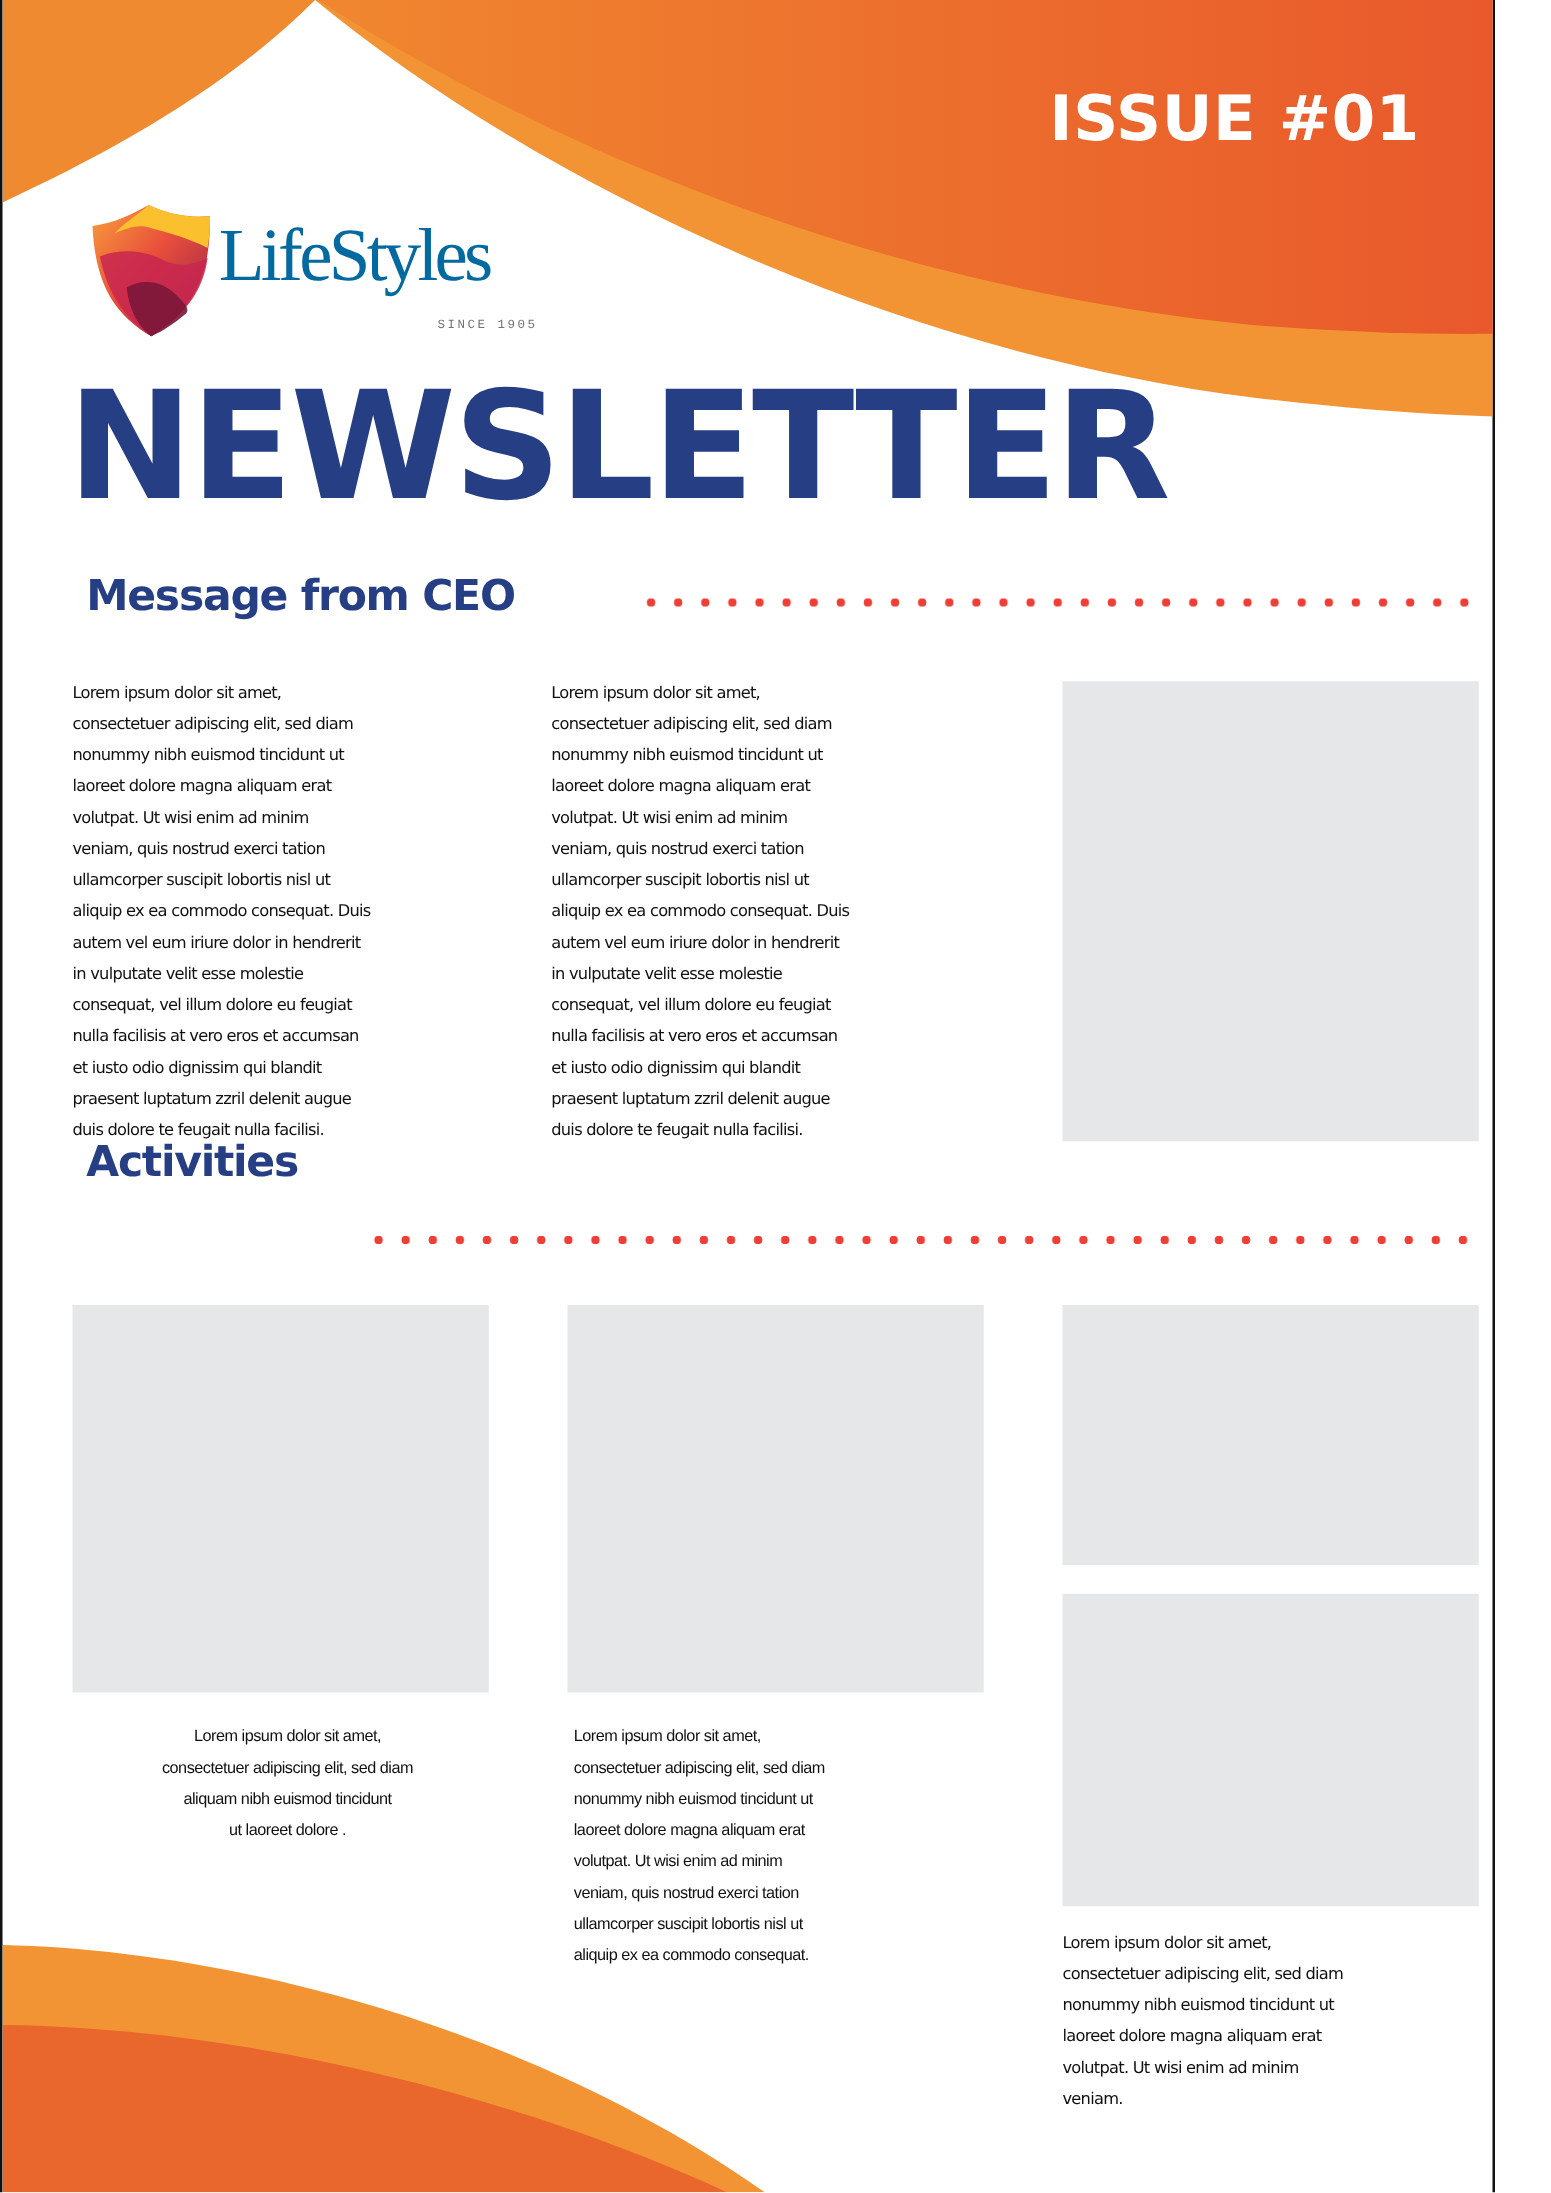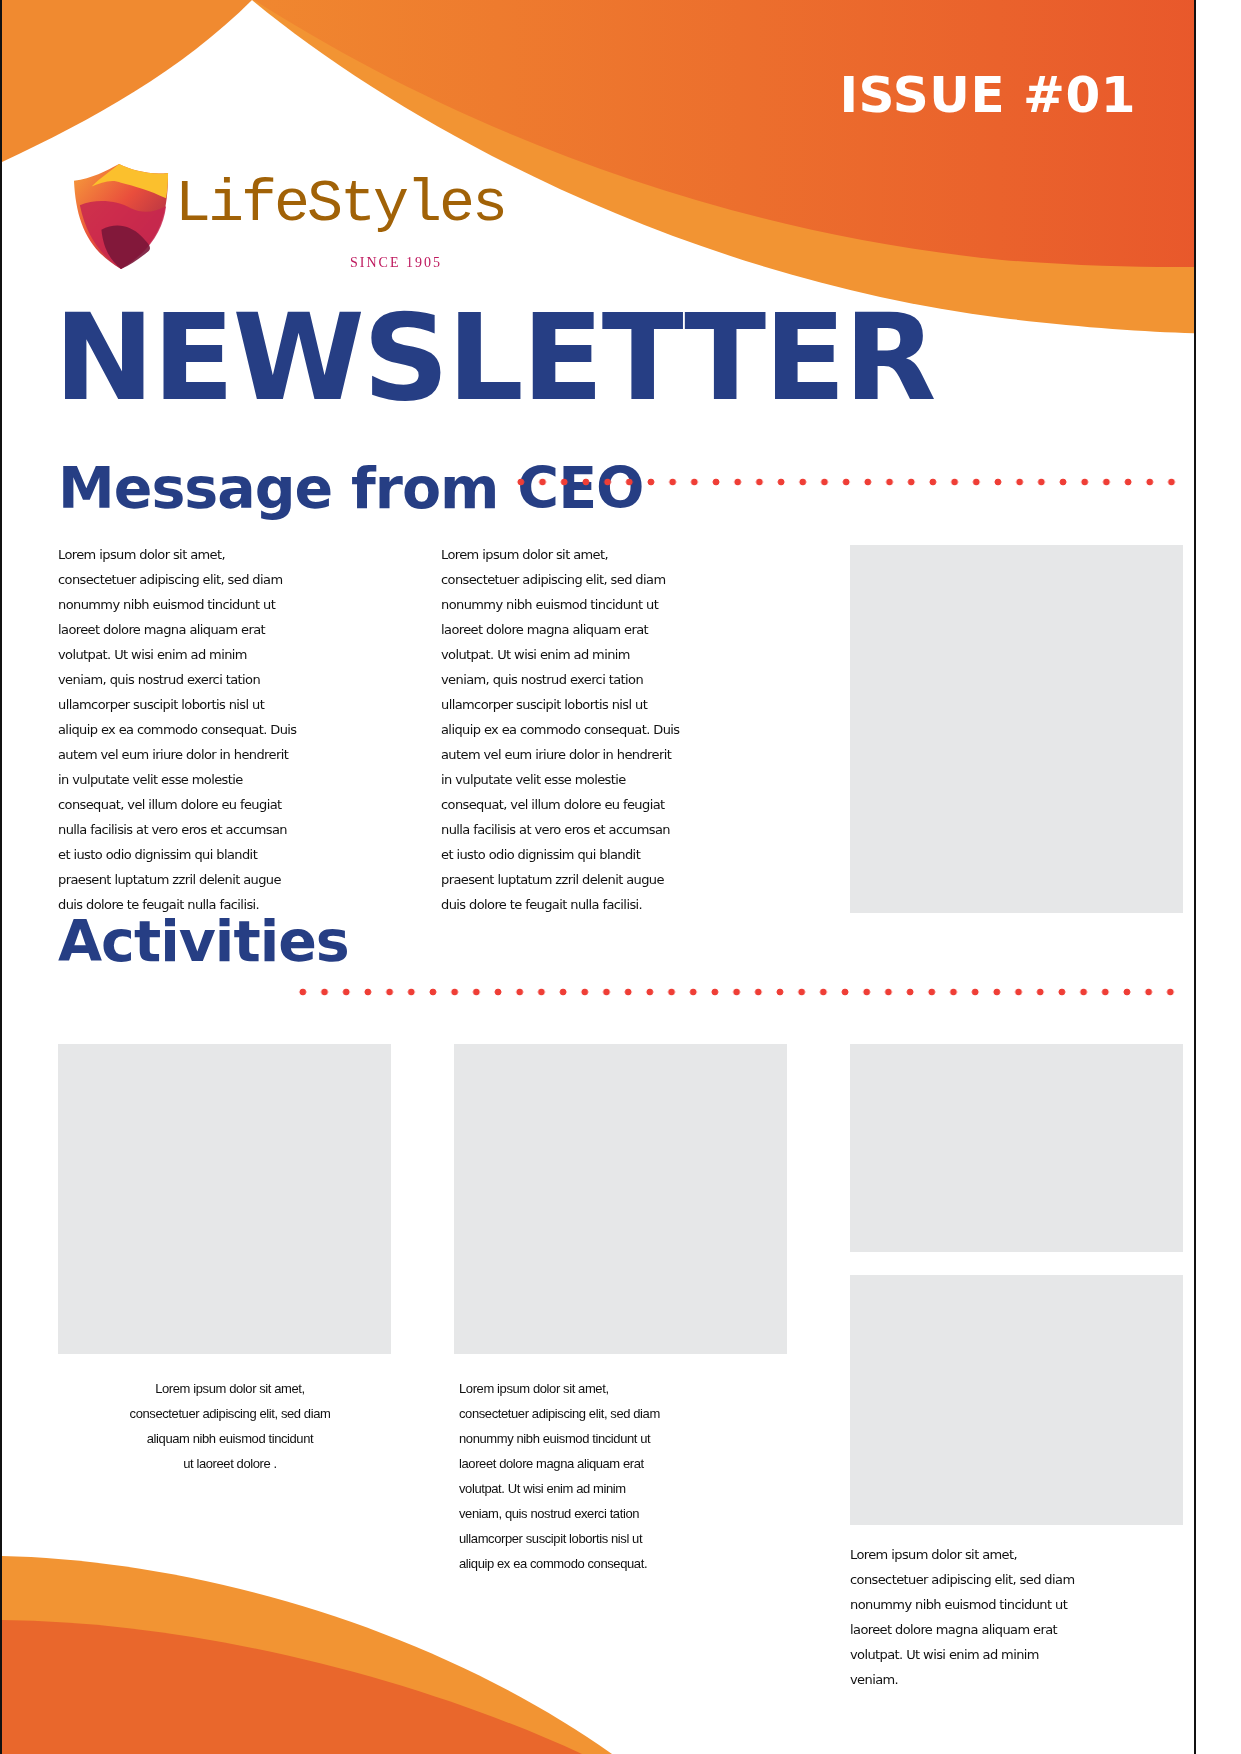--- a/index.html
+++ b/index.html
@@ -5,30 +5,30 @@
   html, body { margin:0; padding:0; background:#ffffff; }
   body { width:1241px; height:1754px; position:relative; overflow:hidden;
          font-family:"Liberation Sans", "DejaVu Sans", sans-serif; }
   .page { position:absolute; left:0; top:0; width:1196px; height:1754px; background:#fff;
           border-left:2px solid #111; border-right:2px solid #111; box-sizing:border-box; overflow:hidden;padding-left:40px; }
   .bg-svg { position:absolute; left:0; top:0; width:1240px; height:1754px; }
   .issue { position:absolute; right:58px; top:66px; color:#fff; font-weight:700;
            font-size:50px; letter-spacing:0.5px; font-family:"DejaVu Sans", sans-serif; }
   .logo { position:absolute; left:70px; top:160px; width:380px; height:110px; }
   .logo-shield { position:absolute; left:0; top:0; width:98px; height:112px; }
-  .logo-word { position:absolute; left:103px; top:14px; color:#a16207; font-size:60px;
-               font-family:Liberation Mono, monospace; letter-spacing:-3px; font-weight:400; line-height:1; }
-  .logo-since { position:absolute; left:278px; top:95px; color:#be185d; font-size:14px;
-                letter-spacing:2px; font-family:Liberation Serif, serif; }
+  .logo-word { position:absolute; left:103px; top:14px; color:#0369a1; font-size:60px;
+               font-family:Liberation Serif, serif; letter-spacing:-3px; font-weight:400; line-height:1; }
+  .logo-since { position:absolute; left:278px; top:95px; color:#737373; font-size:10px;
+                letter-spacing:2px; font-family:Liberation Mono, monospace; }
   .masthead { position:absolute; left:52px; top:298px; color:#263E84; font-size:120px; line-height:1;
               font-family:"DejaVu Sans", sans-serif; letter-spacing:-2px; white-space:nowrap; }
   .masthead .bold { font-weight:700;text-align:right; }
   .masthead .light { font-weight:700; }
-  .section-title { position:absolute; color:#263E84; font-weight:700; font-size:57px;
-                   font-family:"DejaVu Sans", sans-serif; line-height:1; letter-spacing:-1px; white-space:nowrap; }
+  .section-title { position:absolute; color:#263E84; font-weight:700; font-size:34px;
+                   font-family:"DejaVu Sans", sans-serif; line-height:1; letter-spacing:-1px; white-space:nowrap;margin-left:11px; }
   .dots { position:absolute; height:8px;
           background-image: radial-gradient(circle, #EF3E36 3.3px, transparent 3.6px);
           background-size:21.7px 8px; background-repeat:repeat-x; }
   .para { position:absolute; color:#111; font-size:13px; line-height:25px;
           font-family:"DejaVu Sans", sans-serif; letter-spacing:-0.6px; margin:0; }
   .para .line { display:block; white-space:nowrap; }
   .ph { position:absolute; background:#E6E7E8; }
   .narrow { font-family:"Liberation Sans", sans-serif; letter-spacing:-0.4px; transform-origin:left top; }
 </style>
 </head>

